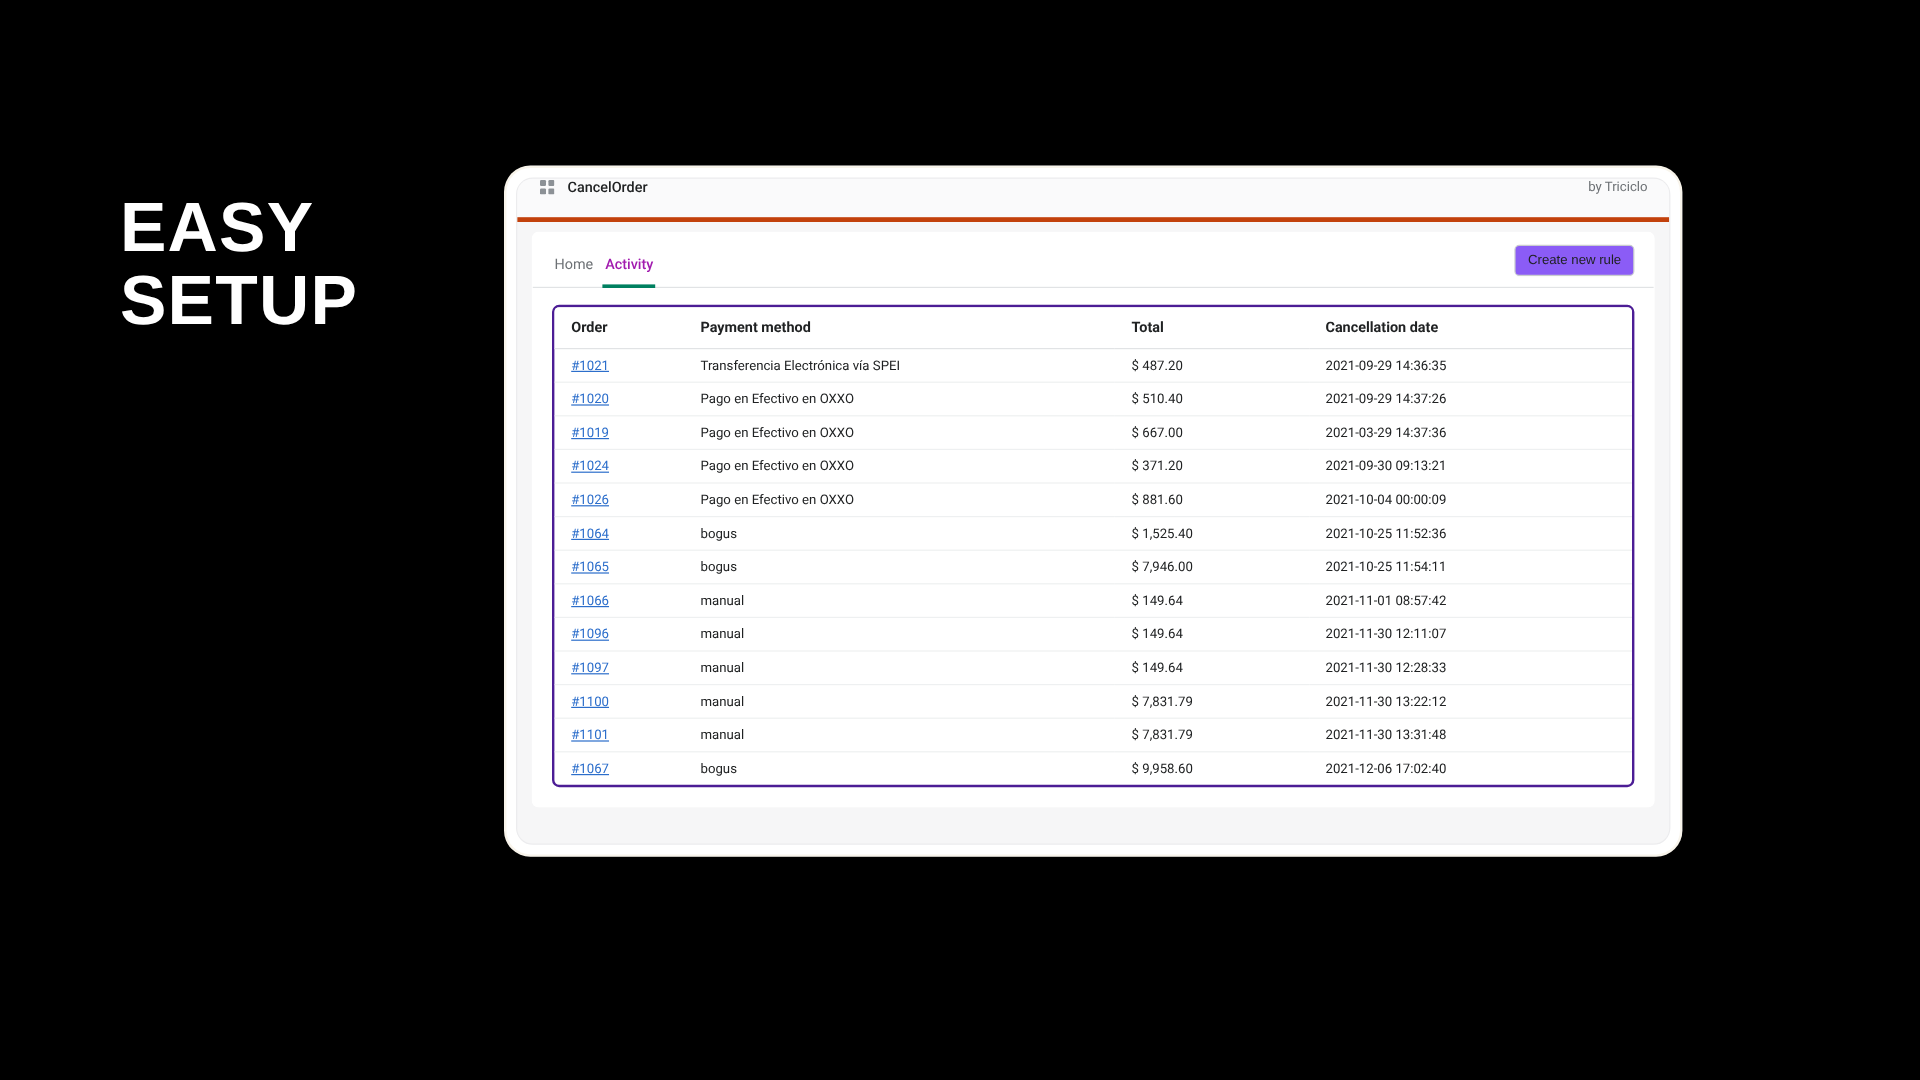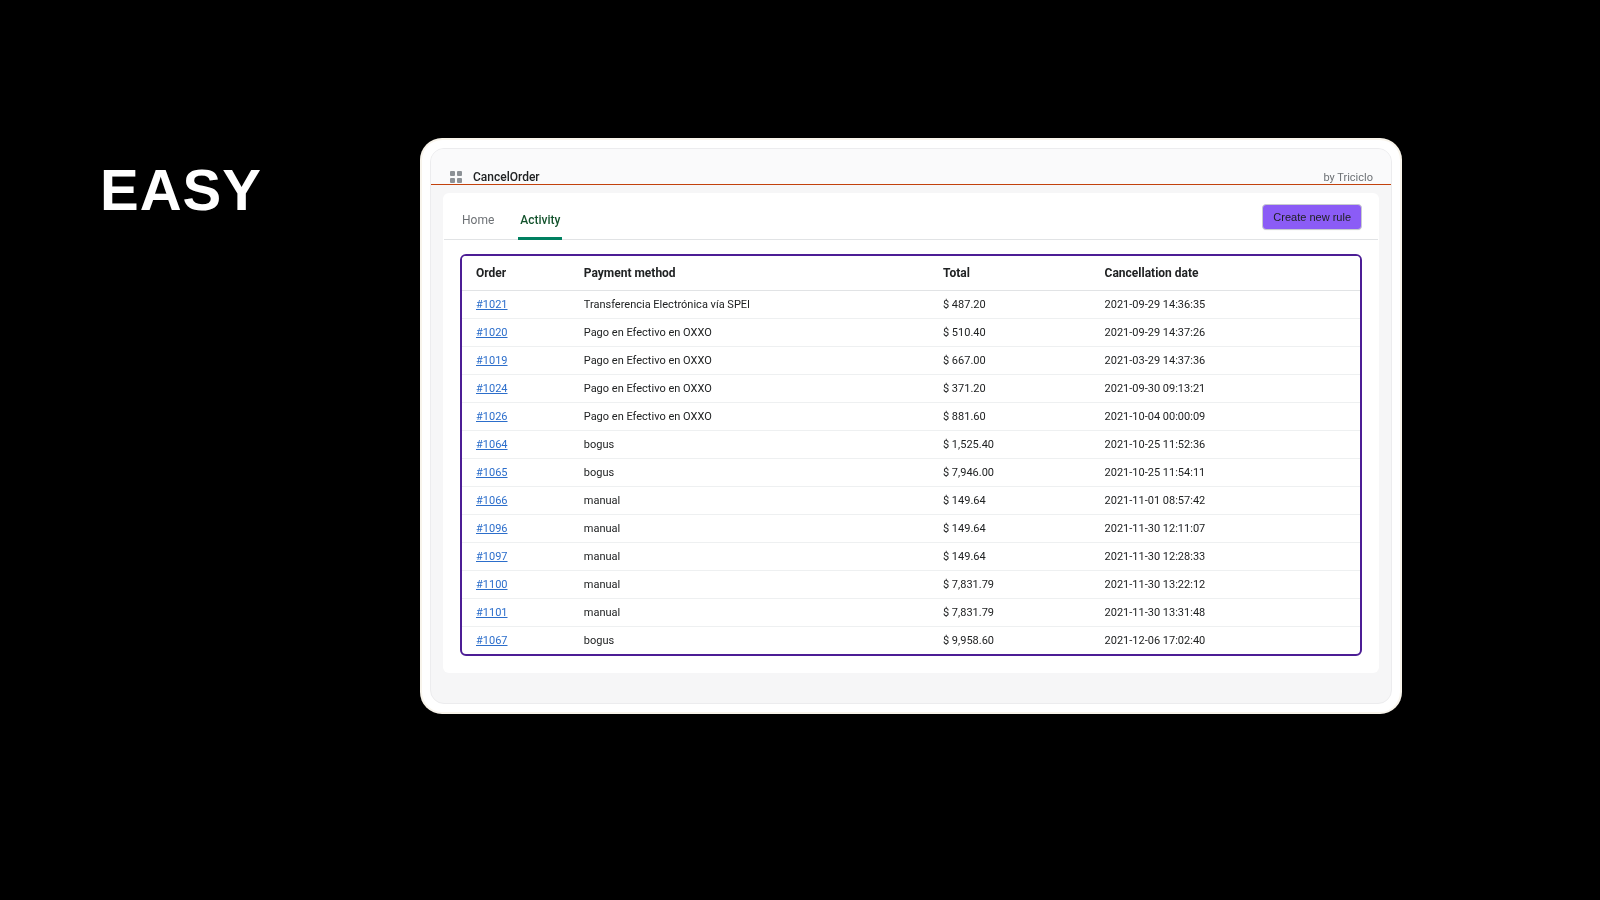--- a/index.html
+++ b/index.html
@@ -49,24 +49,24 @@
     background: #f6f6f7;
     border-radius: 14px;
     overflow: hidden;
     border: 1px solid #ececee;
   }
 
   
   .app-header {
     height: 36px;
     display: flex;
-    align-items: flex-end;
+    align-items: flex-start;
     justify-content: space-between;
     padding: 0 18px;
-    border-bottom: 1px solid #c2410c;
+    border-bottom: 4px solid #c2410c;
     background: #fafafb;
   }
   .app-header-left { display: flex; align-items: center; gap: 10px; }
   .app-icon {
     width: 14px; height: 14px;
     display: inline-flex; align-items: center; justify-content: center;
     color: #8c9196;
   }
   .app-title { font-size: 12px; color: #202223; font-weight: 500; }
   .app-by { font-size: 11px; color: #6d7175; }
@@ -81,32 +81,32 @@
 
   
   .tabs-row {
     display: flex;
     align-items: center;
     justify-content: space-between;
     padding: 0 16px;
     border-bottom: 1px solid #e1e3e5;
     height: 46px;
   }
-  .tabs { display: flex; gap: 22px; height: 100%; align-items: flex-end; text-align: center; }
+  .tabs { display: flex; gap: 6px; height: 100%; align-items: flex-end; text-align: center; }
   .tab {
     font-size: 12px;
     color: #6d7175;
     padding: 12px 2px 10px 2px;
     cursor: pointer;
     border-bottom: 3px solid transparent;
     position: relative;
     top: 1px;
   }
   .tab.active {
-    color: #14532d;
+    color: #a21caf;
     font-weight: 500;
     border-bottom-color: #008060;
   }
   .btn-new {
     font-size: 11px;
     color: #202223;
     background: #8b5cf6;
     border: 1px solid #c9cccf;
     border-radius: 4px;
     padding: 6px 10px;
@@ -150,20 +150,21 @@
   col.c-date { width: 30%; }
 </style>
 </head>
 <body>
 
 <div class="stage">
 
   <div class="promo">
     <h1>
       <span>EASY</span><br>
+      <span>SETUP</span>
     </h1>
   </div>
 
   <div class="card">
     <div class="app">
 
       <div class="app-header">
         <div class="app-header-left">
           <span class="app-icon">
             <svg width="12" height="12" viewBox="0 0 12 12" fill="none">

